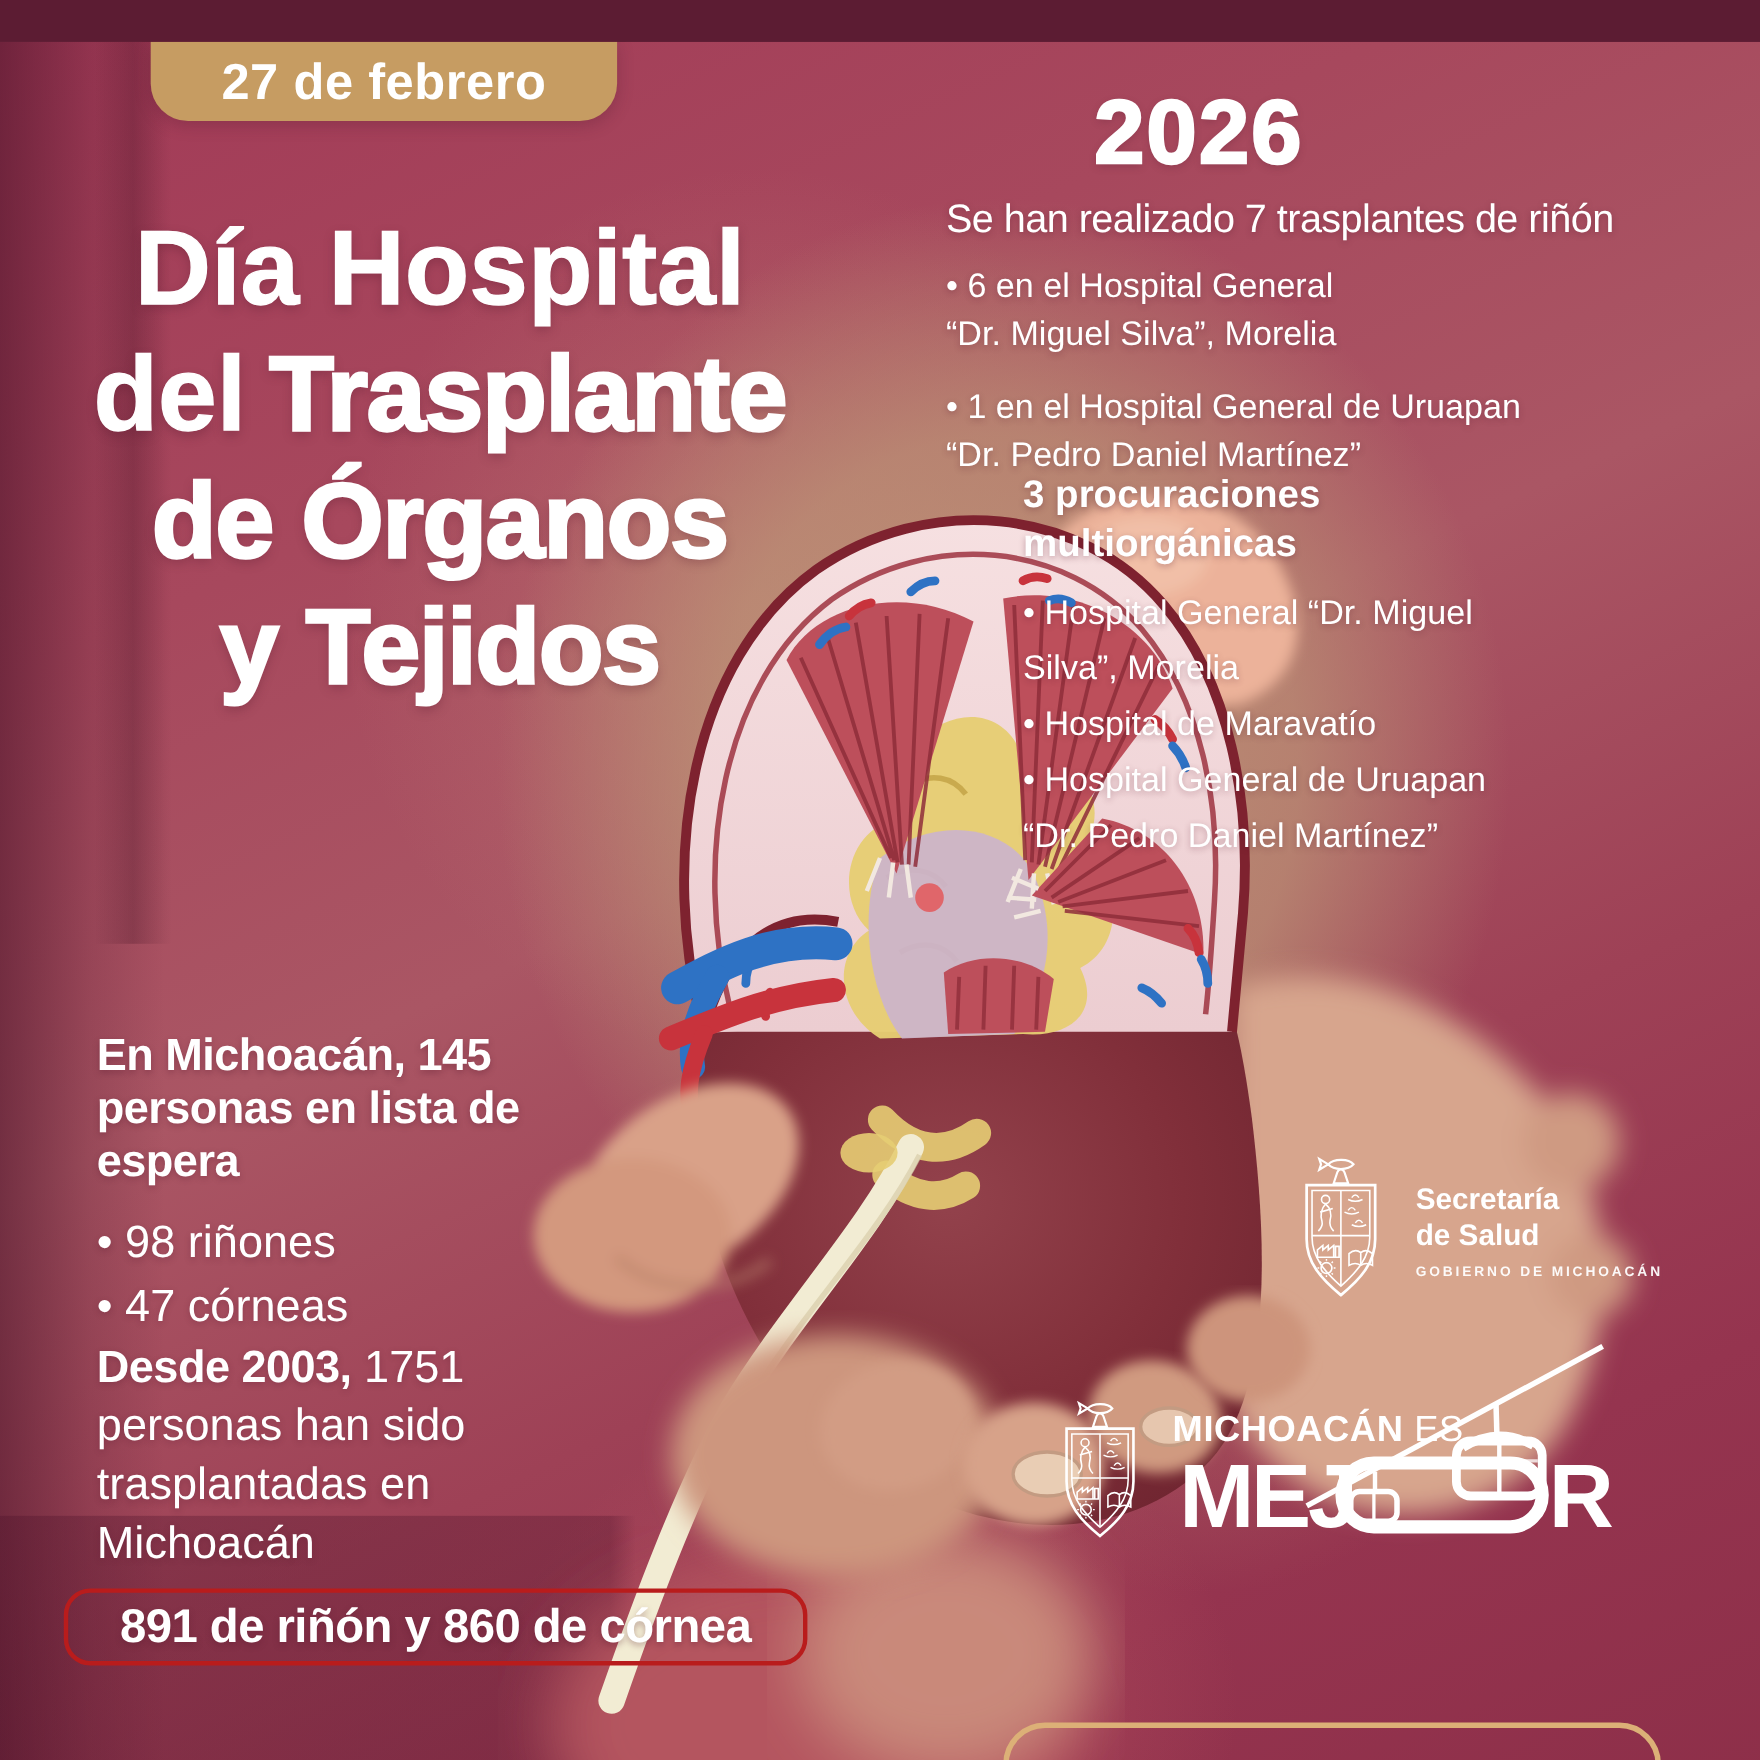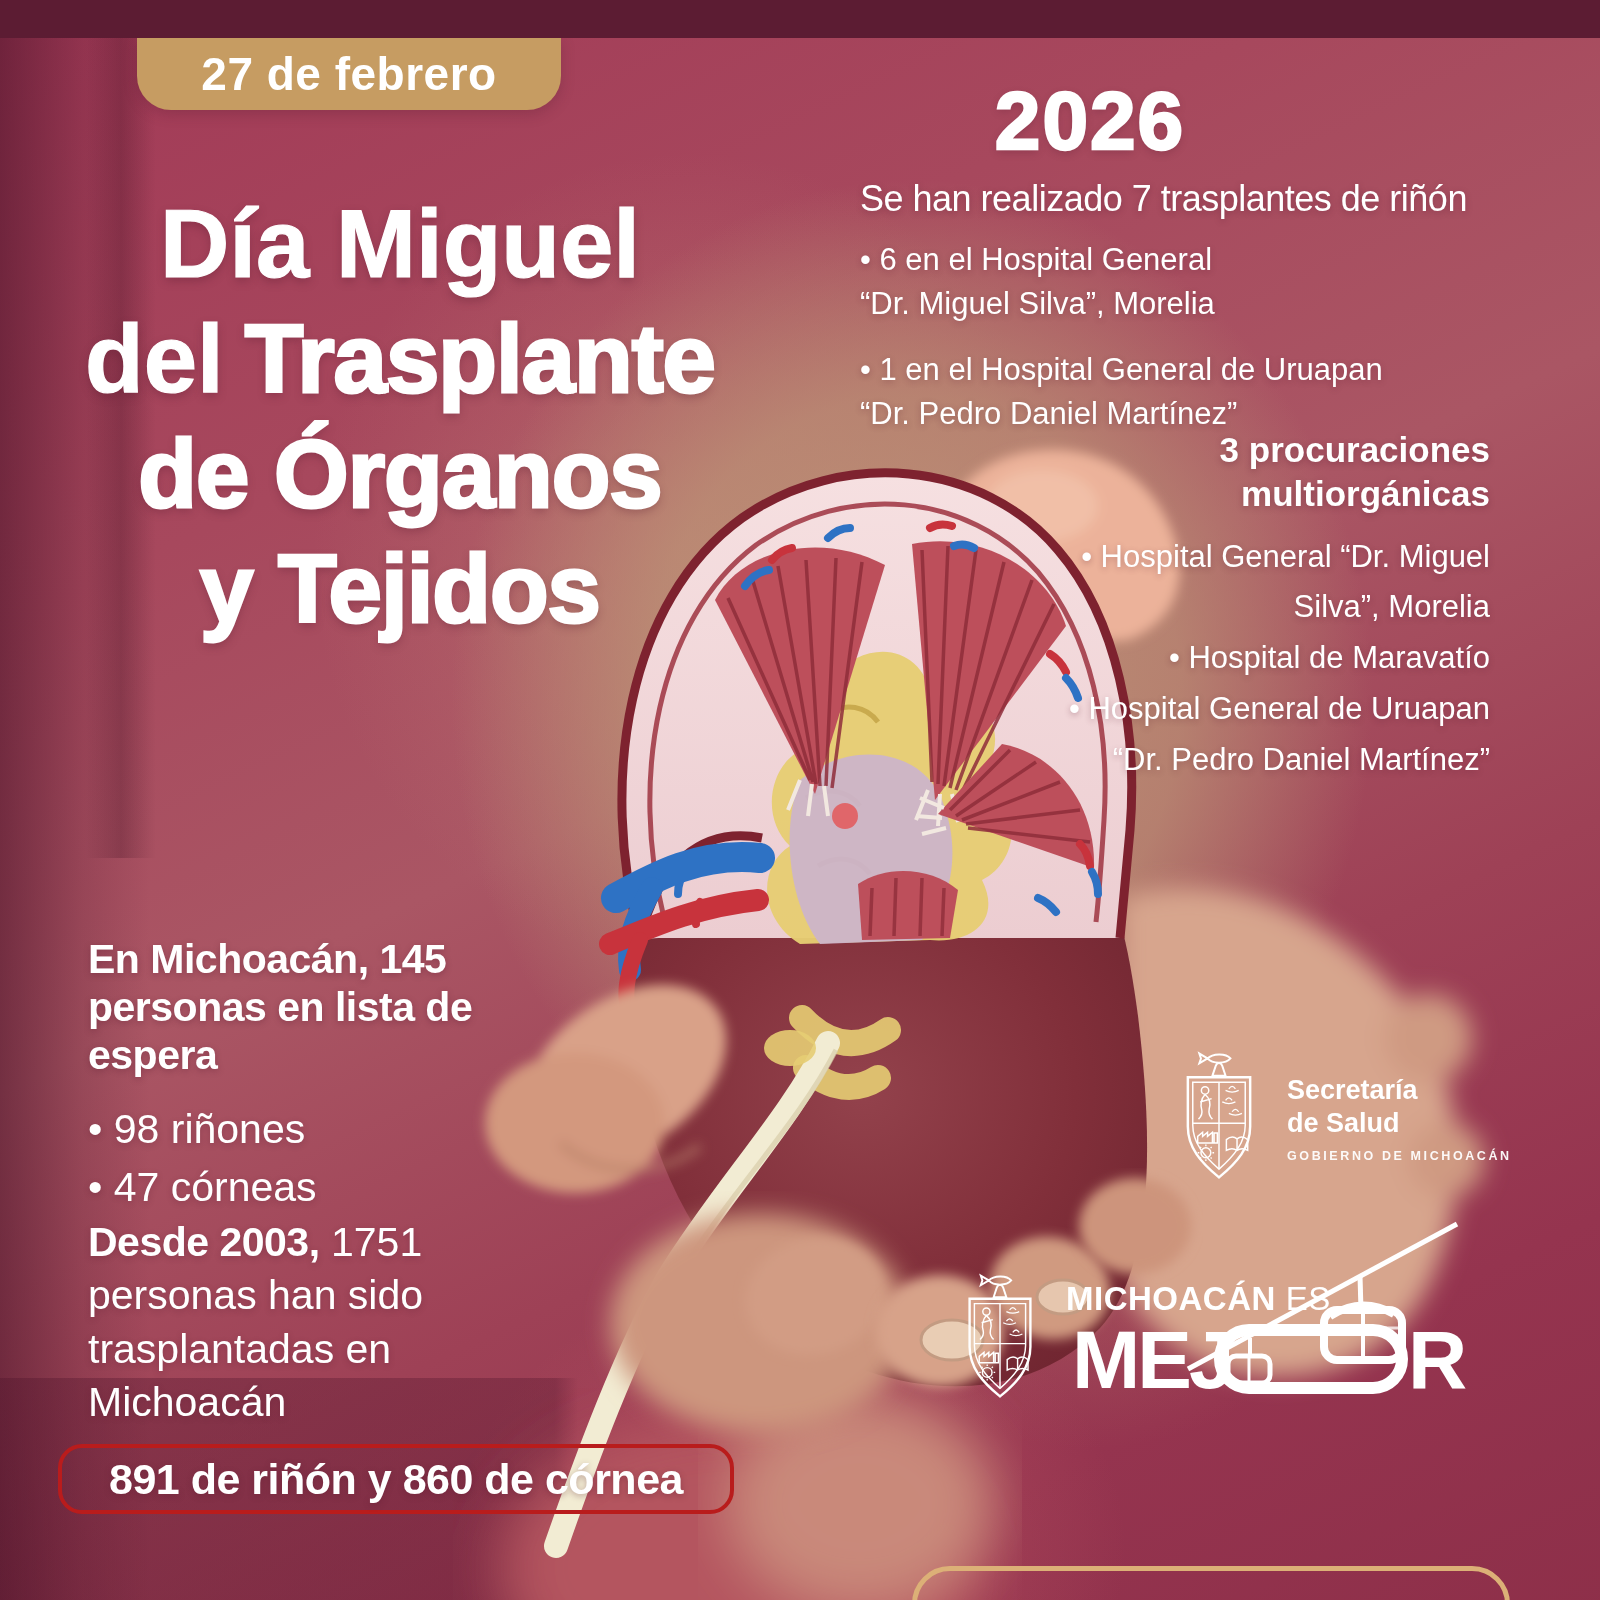--- a/index.html
+++ b/index.html
@@ -32,21 +32,21 @@
     box-shadow:0 4px 14px rgba(80,25,45,.25);}
   
   .year{left:840px;top:36px;width:500px;text-align:center;font-size:82px;font-weight:bold;
     -webkit-text-stroke:2.5px #fff;letter-spacing:2px;text-shadow:0 3px 8px rgba(90,25,45,.30);}
   
   .kidney-sec{left:860px;top:140px;width:730px;}
   .kidney-sec .hd{font-size:36px;font-weight:normal;letter-spacing:-.5px;margin-bottom:18px;
     text-shadow:0 2px 6px rgba(90,25,45,.35);}
   .kidney-sec .item{font-size:31px;line-height:1.42;font-weight:normal;margin-bottom:22px;
     text-shadow:0 2px 6px rgba(90,25,45,.30);}
-  .proc-sec{left:930px;top:390px;width:560px;text-align:right;}
+  .proc-sec{left:930px;top:390px;width:560px;text-align:left;}
   .proc-sec .hd{font-size:35px;font-weight:bold;line-height:1.25;
     text-shadow:0 2px 6px rgba(90,25,45,.35);}
   .proc-sec .list{margin-top:16px;font-size:31px;line-height:1.64;font-weight:normal;
     text-shadow:0 2px 6px rgba(90,25,45,.30);}
   
   .main-title{left:40px;top:148px;width:720px;text-align:center;line-height:115px;
     font-size:96px;font-weight:bold;text-shadow:0 4px 10px rgba(90,25,45,.35);}
   .w-med{-webkit-text-stroke:1.2px #fff;}
   .w-heavy{-webkit-text-stroke:3px #fff;letter-spacing:-1px;}
   .gap-r{margin-right:.22em;}
@@ -230,21 +230,21 @@
     <div class="list">
       <div>• Hospital General “Dr. Miguel</div>
       <div>Silva”, Morelia</div>
       <div>• Hospital de Maravatío</div>
       <div>• Hospital General de Uruapan</div>
       <div>“Dr. Pedro Daniel Martínez”</div>
     </div>
   </div>
 
   <div class="txt main-title">
-    <div class="w-med">Día Miguel</div>
+    <div class="w-med">Día Hospital</div>
     <div>
       <span class="w-med gap-r">del</span><span class="w-heavy">Trasplante</span>
     </div>
     <div class="w-heavy">de Órganos</div>
     <div class="w-heavy">y Tejidos</div>
   </div>
 
   <div class="txt wait-sec">
     <div class="hd">
       <div>En Michoacán, 145</div>

